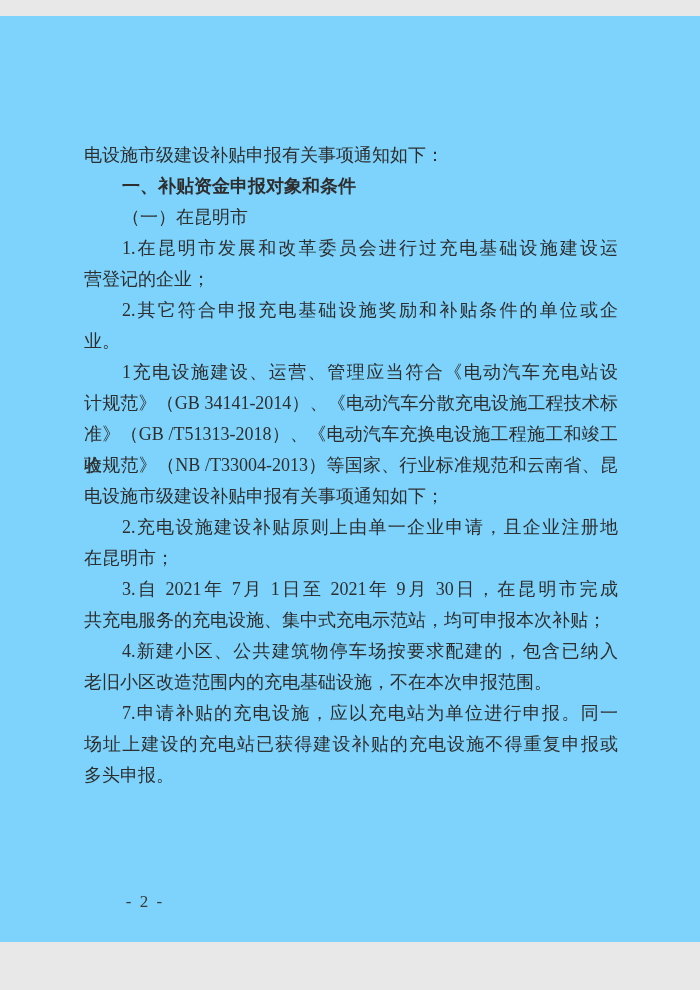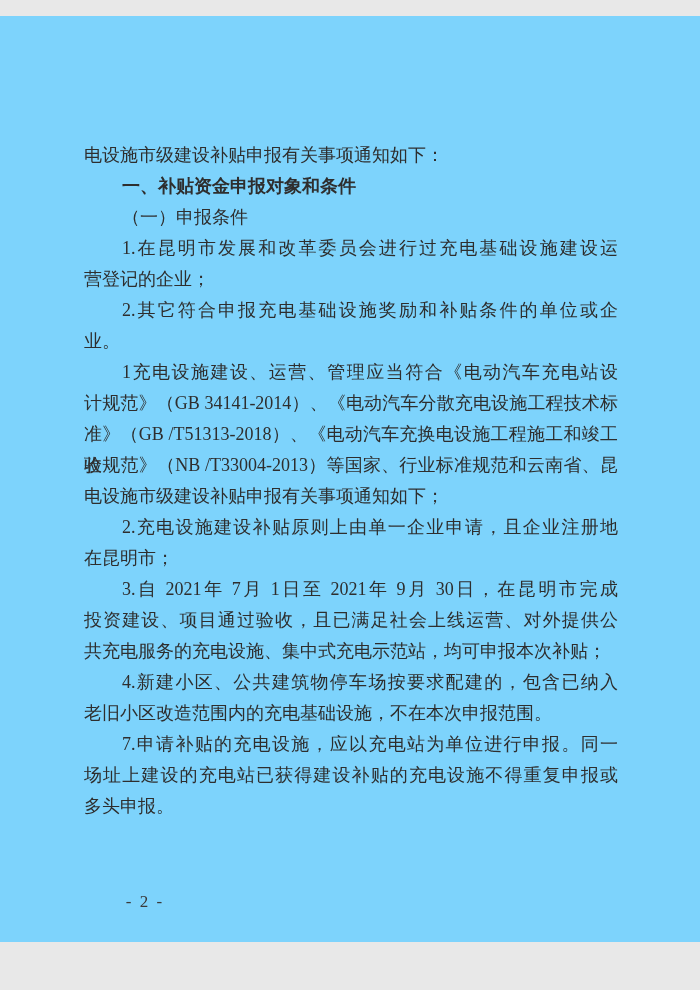--- a/index.html
+++ b/index.html
@@ -61,34 +61,33 @@
     color: #3a3a3a;
   }
 </style>
 </head>
 <body>
 
 <div class="page">
   <div class="body-text">
     <div class="line">电设施市级建设补贴申报有关事项通知如下：</div>
     <div class="line indent heading1">一、补贴资金申报对象和条件</div>
-    <div class="line indent heading2">（一）申报条件</div>
+    <div class="line indent heading2">（一）在昆明市</div>
     <div class="line indent fill">1.在昆明市发展和改革委员会进行过充电基础设施建设运</div>
     <div class="line">营登记的企业；</div>
     <div class="line indent fill">2.其它符合申报充电基础设施奖励和补贴条件的单位或企</div>
     <div class="line">业。</div>
     <div class="line indent fill">1充电设施建设、运营、管理应当符合《电动汽车充电站设</div>
     <div class="line fill">计规范》（GB 34141-2014）、《电动汽车分散充电设施工程技术标</div>
     <div class="line fill">准》（GB /T51313-2018）、《电动汽车充换电设施工程施工和竣工验</div>
     <div class="line fill">收规范》（NB /T33004-2013）等国家、行业标准规范和云南省、昆</div>
     <div class="line">电设施市级建设补贴申报有关事项通知如下；</div>
     <div class="line indent fill">2.充电设施建设补贴原则上由单一企业申请，且企业注册地</div>
     <div class="line">在昆明市；</div>
     <div class="line indent fill">3.自 2021年 7月 1日至 2021年 9月 30日，在昆明市完成</div>
-    <div class="line fill">投资建设、项目通过验收，且已满足社会上线运营、对外提供公</div>
     <div class="line">共充电服务的充电设施、集中式充电示范站，均可申报本次补贴；</div>
     <div class="line indent fill">4.新建小区、公共建筑物停车场按要求配建的，包含已纳入</div>
     <div class="line">老旧小区改造范围内的充电基础设施，不在本次申报范围。</div>
     <div class="line indent fill">7.申请补贴的充电设施，应以充电站为单位进行申报。同一</div>
     <div class="line fill">场址上建设的充电站已获得建设补贴的充电设施不得重复申报或</div>
     <div class="line">多头申报。</div>
   </div>
   <div class="page-footer">- 2 -</div>
 </div>
 

